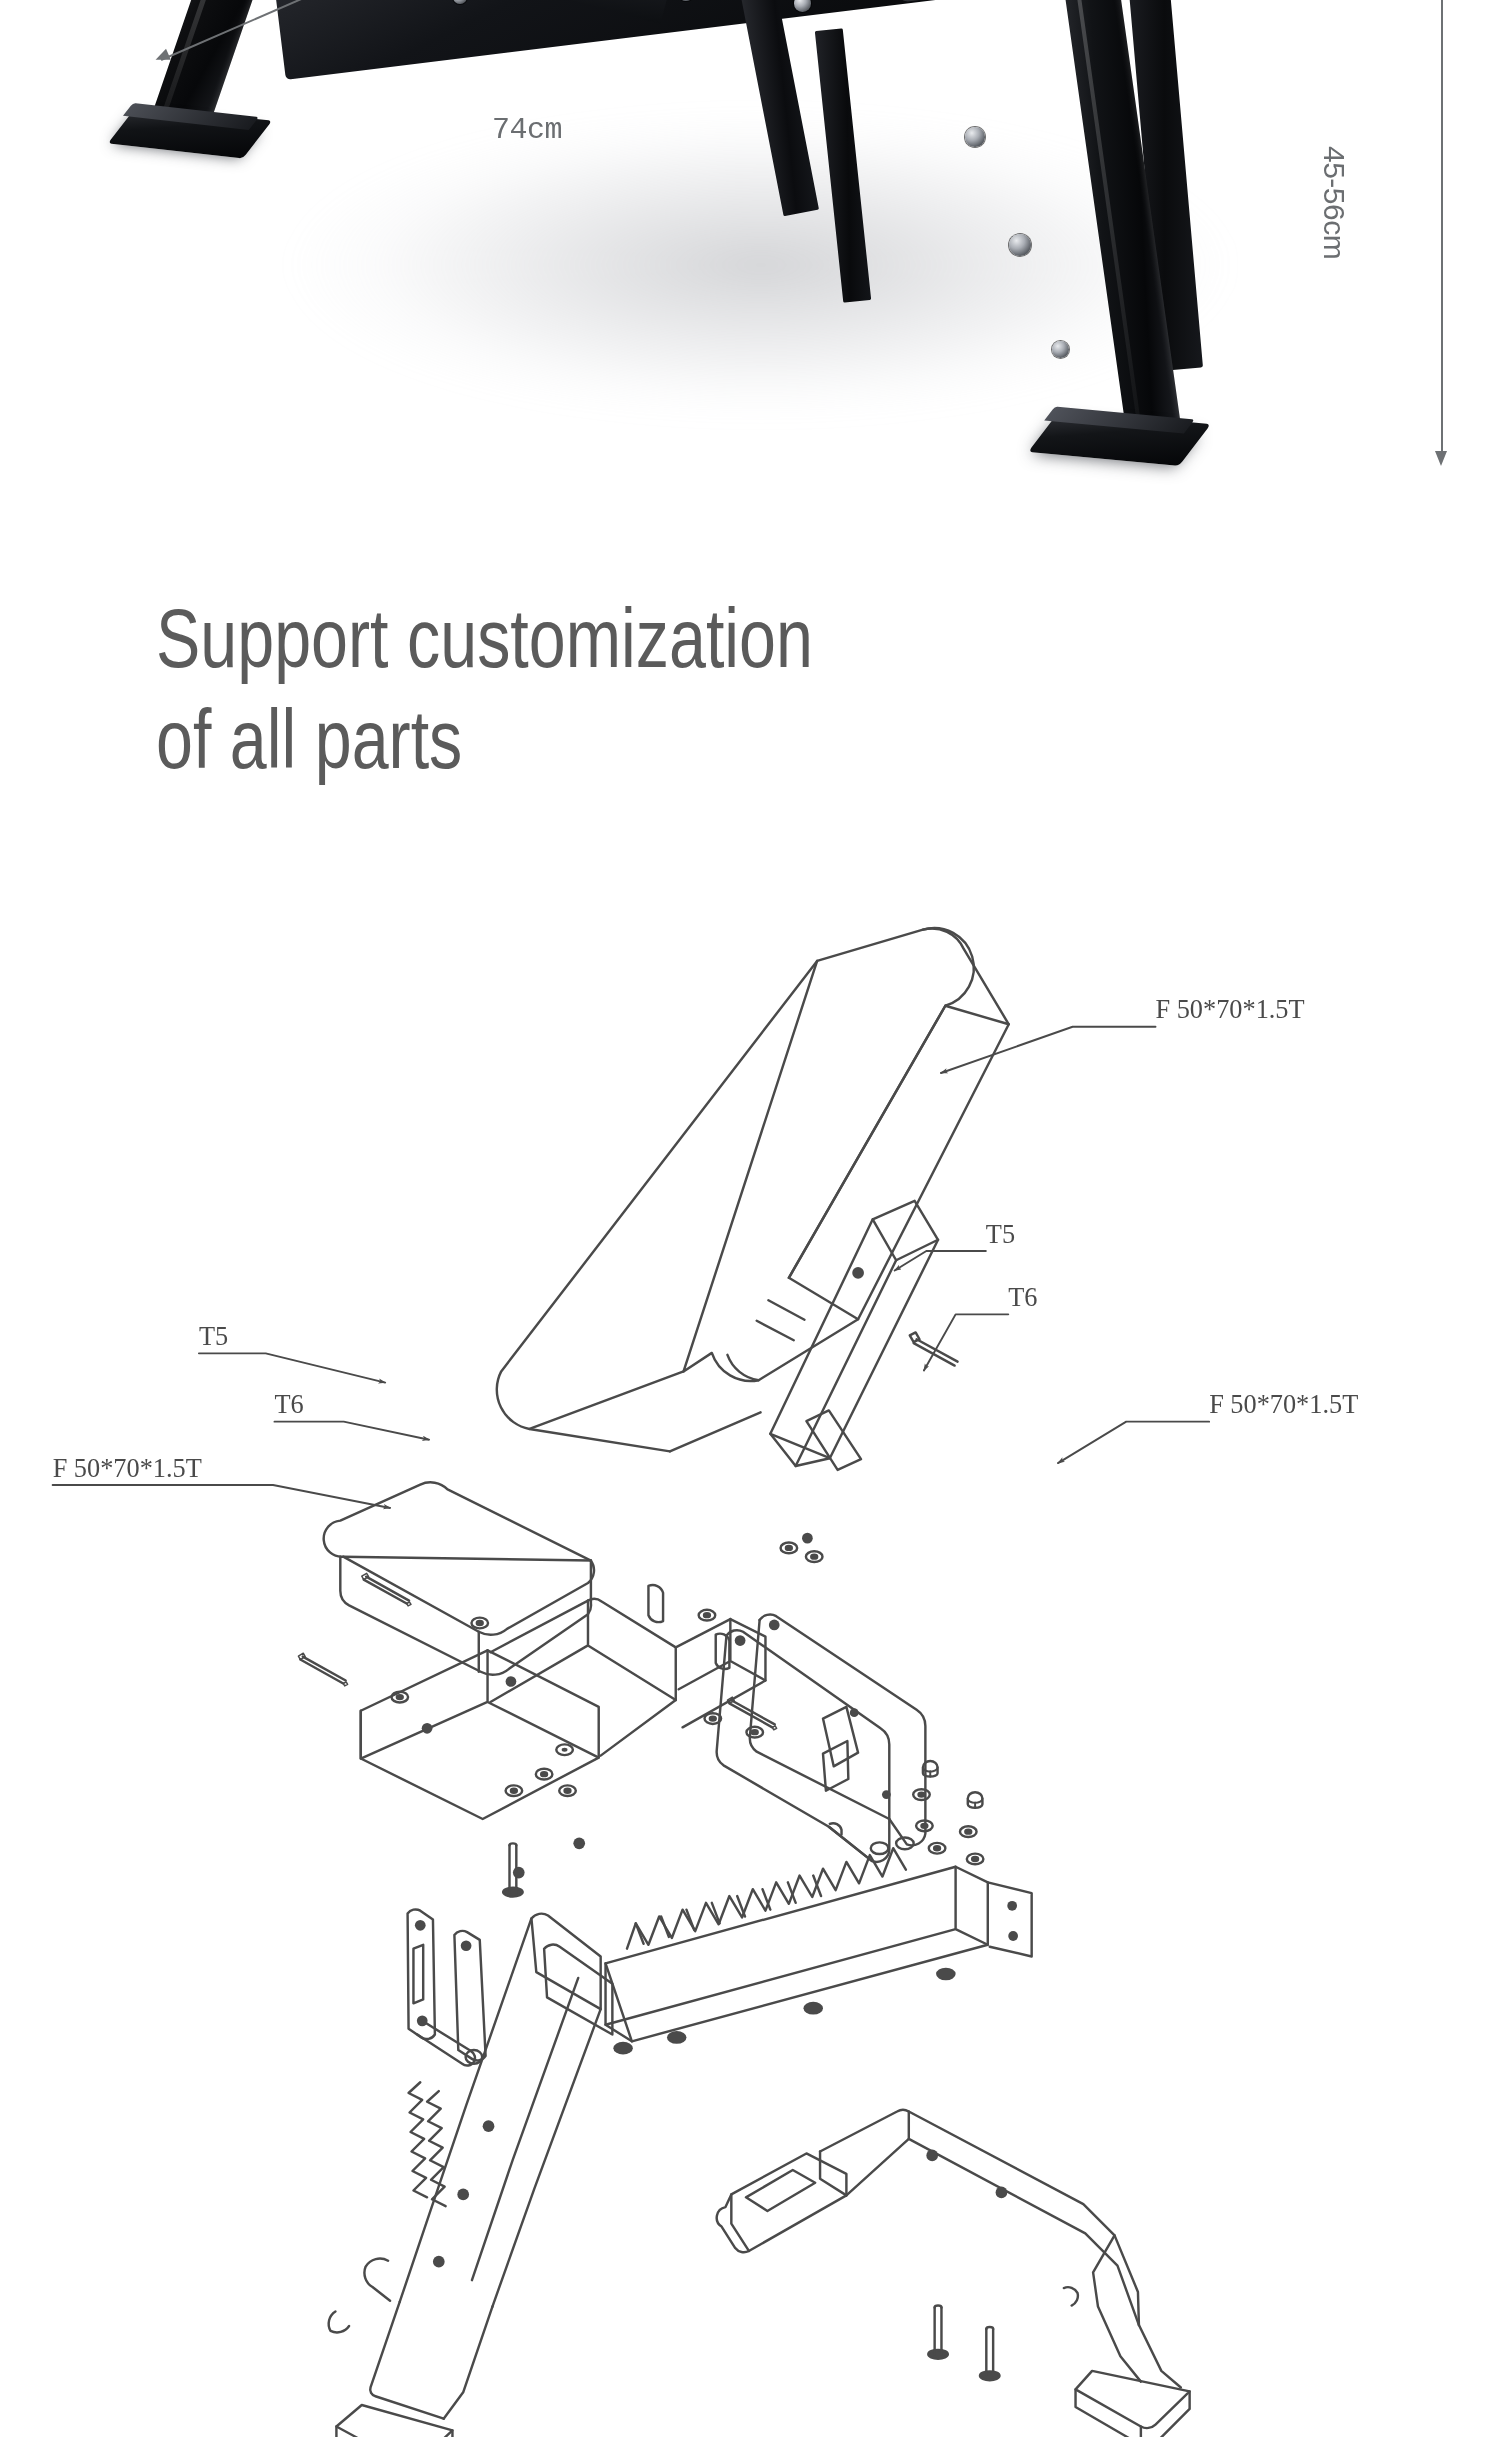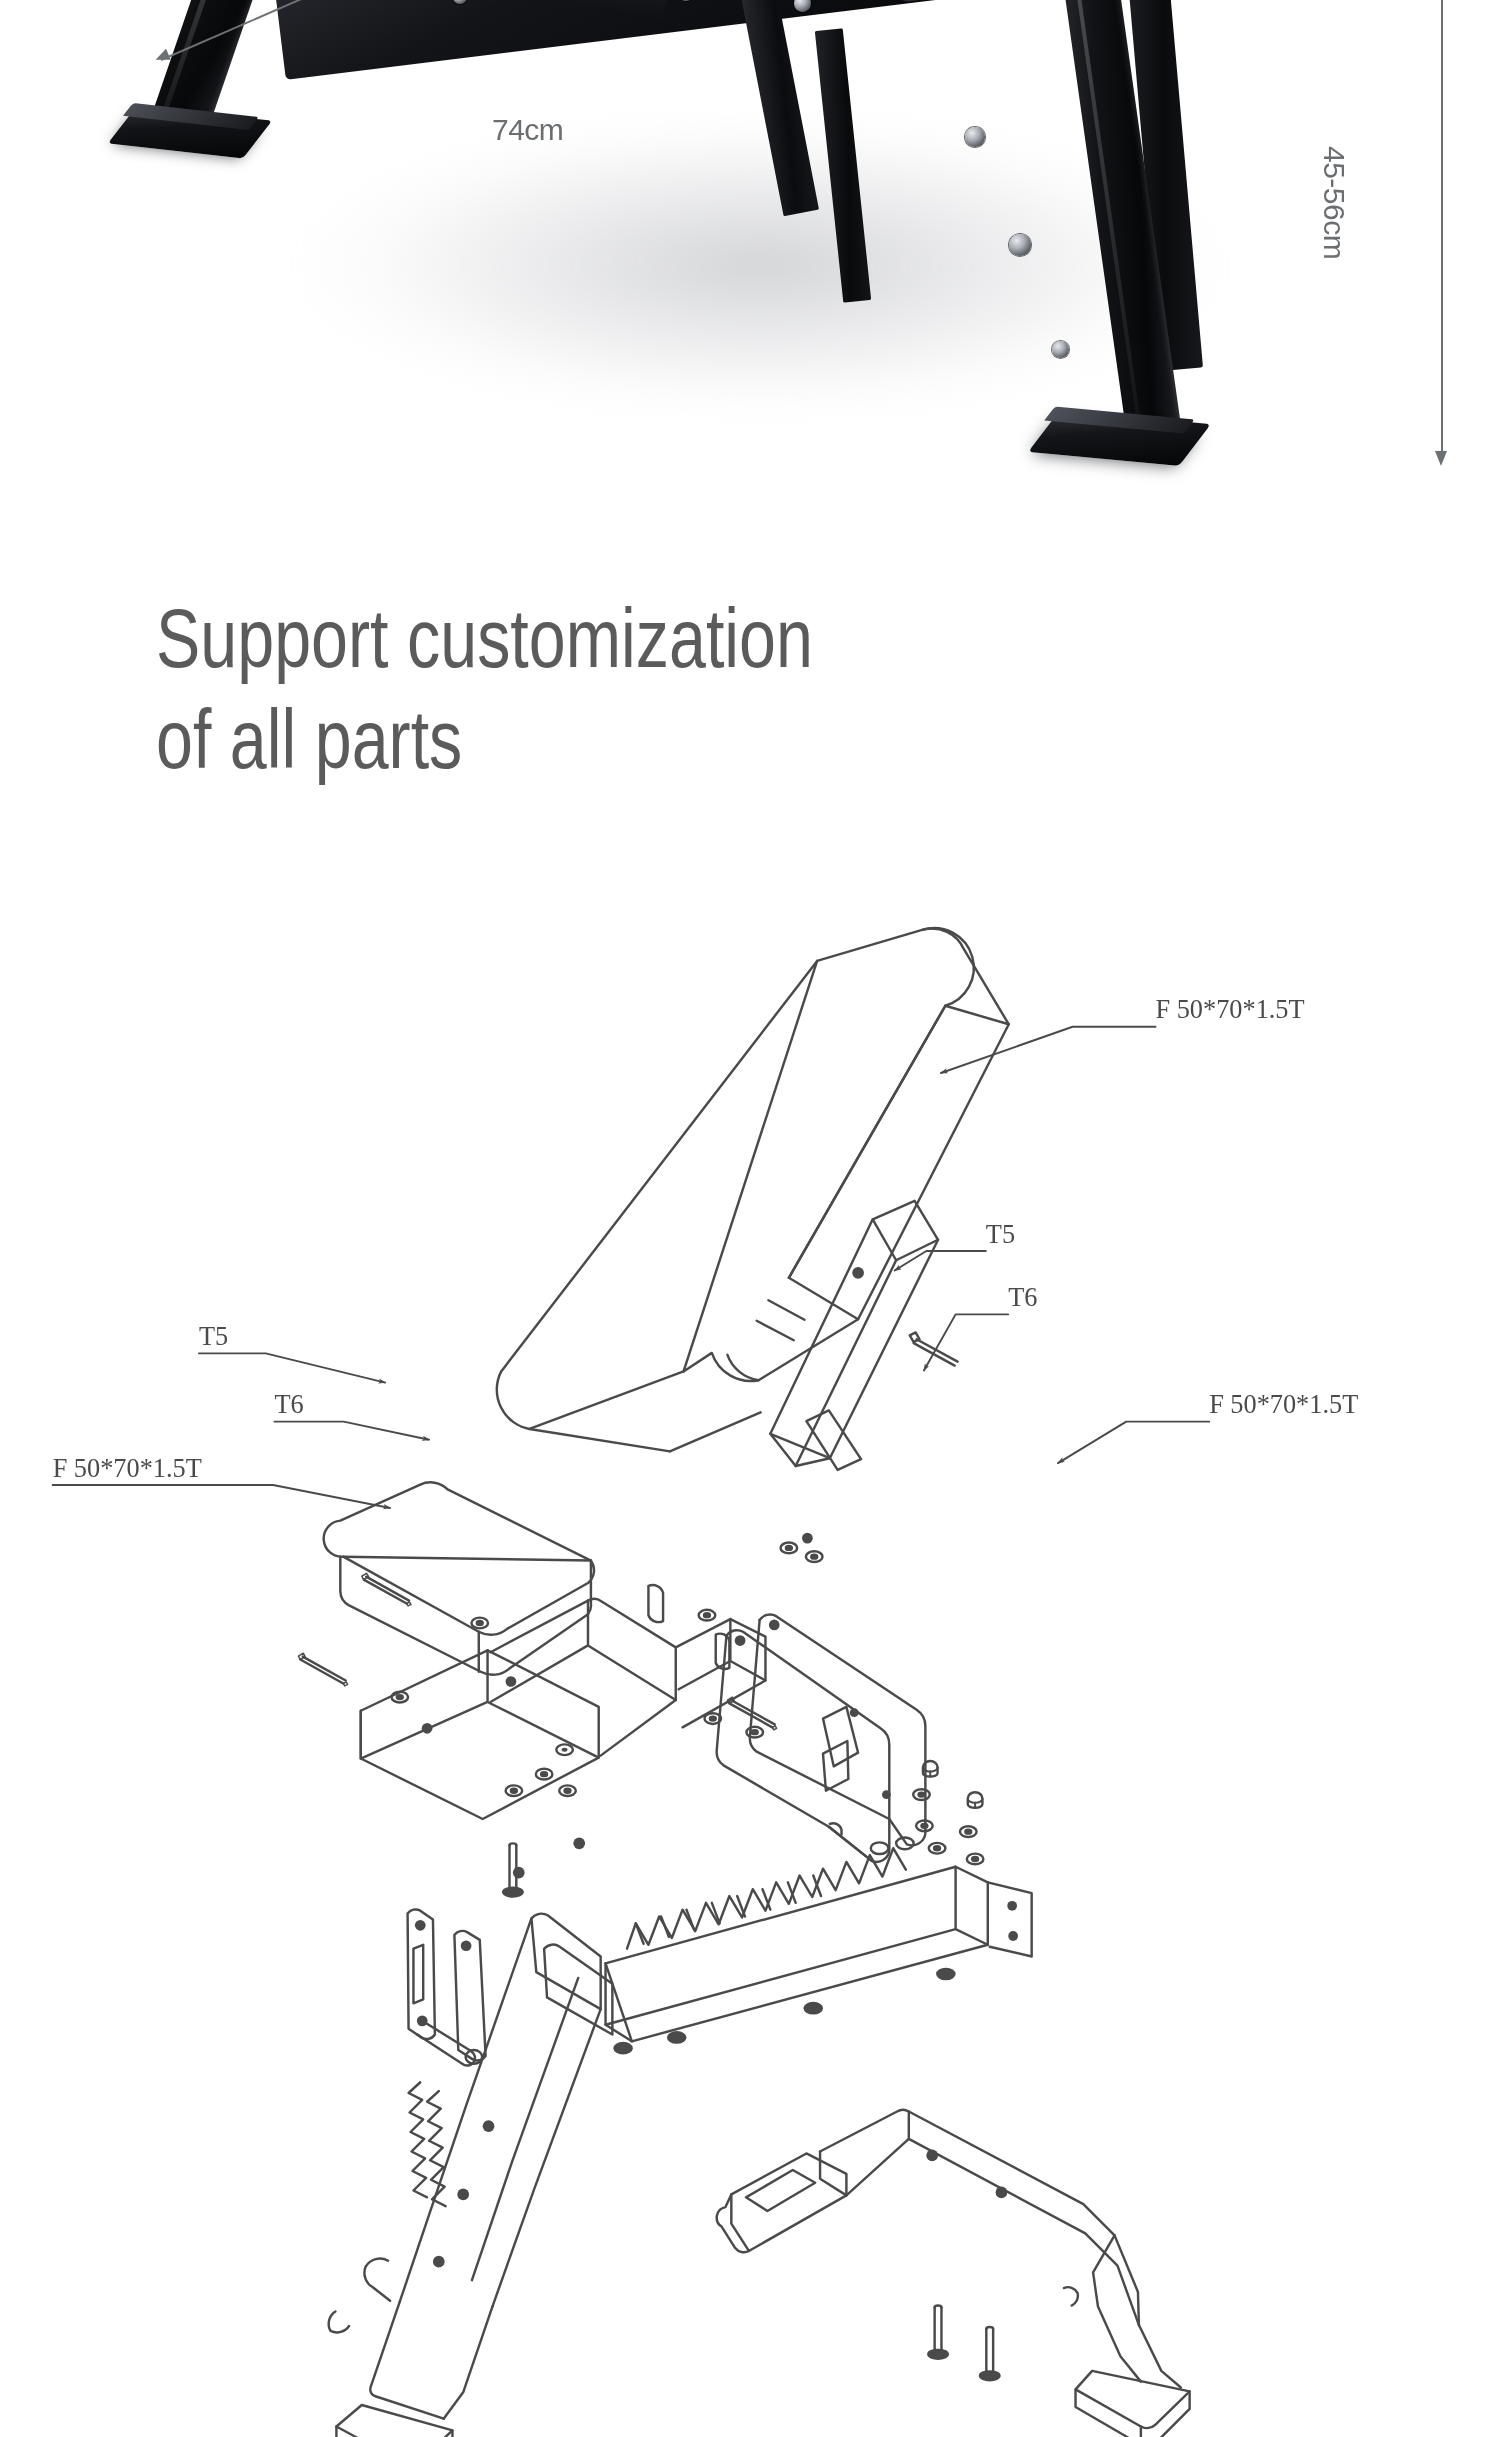--- a/index.html
+++ b/index.html
@@ -81,21 +81,21 @@
     box-shadow:0 0 0 1px rgba(0,0,0,.55);}
 
   
   .dim-line{position:absolute;background:#6e7174;}
   #dim74-line{left:161px;top:59px;width:546px;height:1.5px;
     transform:rotate(-23.5deg);transform-origin:0 50%;}
   #dim74-arrow{position:absolute;left:155px;top:51px;width:0;height:0;
     border-top:6.3px solid transparent;border-bottom:6.3px solid transparent;
     border-right:14.6px solid #6e7174;transform:rotate(-23.5deg);}
   #dim74-label{position:absolute;left:492px;top:113px;color:#6b6e71;
-    font-size:30px;font-family:Liberation Sans, sans-serif;letter-spacing:-0.5px;
+    font-size:30px;font-family:Liberation Mono, monospace;letter-spacing:-0.5px;
     white-space:nowrap;}
 
   #dimv-line{left:1441px;top:0px;width:1.5px;height:453px;}
   #dimv-arrow{position:absolute;left:1435px;top:451px;width:0;height:0;
     border-left:6.8px solid transparent;border-right:6.8px solid transparent;
     border-top:15.6px solid #6e7174;}
   #dimv-label{position:absolute;left:1351px;top:146px;color:#6b6e71;
     font-size:30px;font-family:"Liberation Sans",sans-serif;letter-spacing:-0.5px;
     white-space:nowrap;transform:rotate(90deg);transform-origin:0 0;}
 

